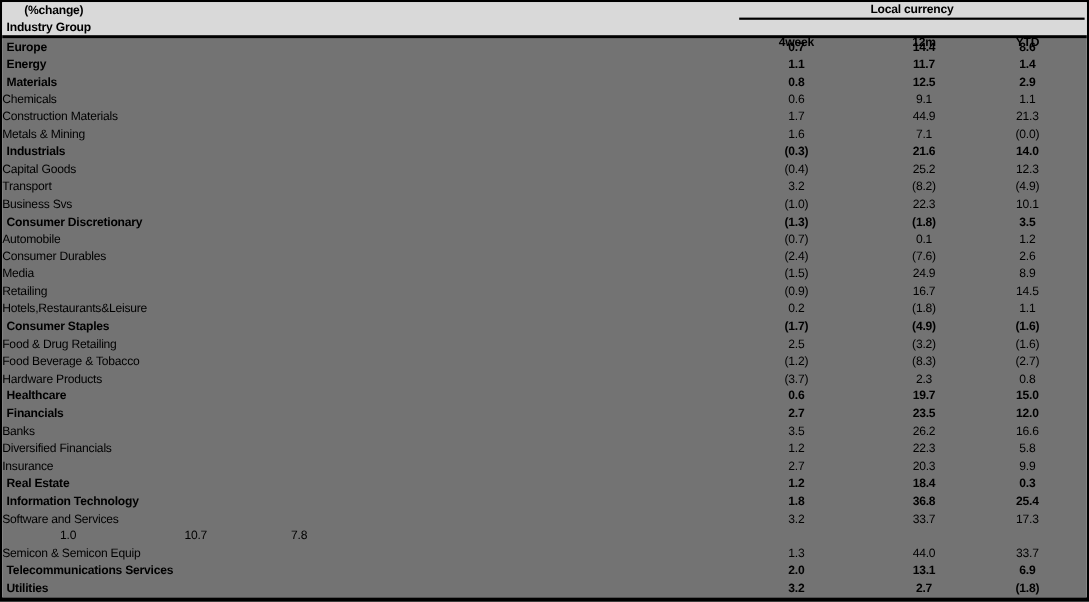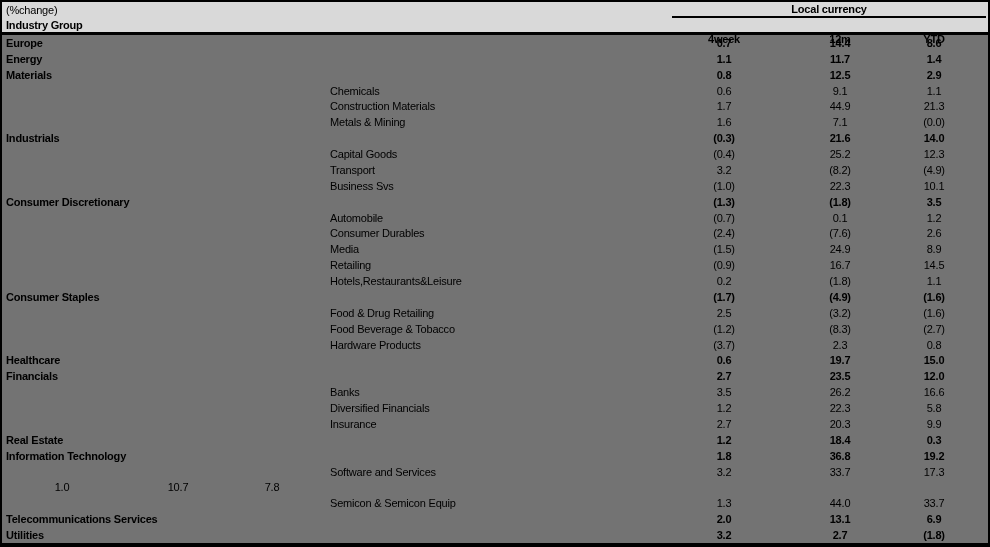--- a/index.html
+++ b/index.html
@@ -14,39 +14,39 @@
     display: flex; flex-direction: column;
   }
   
   #table-header {
     position: relative; height: 30px; flex: 0 0 30px;
     background: #d9d9d9; border-bottom: 3px solid #000;
   }
   .hdr-line { position: absolute; left: 0; right: 0; height: 15px; display: flex; align-items: center; }
   .hdr-line.top { top: 0; }
   .hdr-line.bottom { top: 15px; }
-  #pct-change-label { padding-left: 4px; font-weight: normal; }
+  #pct-change-label { padding-left: 20px; font-weight: bold; }
   #industry-group-label { padding-left: 4px; font-weight: bold; text-align: right; }
   #currency-span {
     position: absolute; top: 0; height: 14px; left: 670px; right: 2px;
     border-bottom: 2px solid #000;
     display: flex; align-items: center; justify-content: center;
     font-weight: bold;
   }
   .num-cols { position: absolute; left: 662px; right: 0; top: 0; bottom: 0; display: flex; }
   .col-h { font-weight: bold; text-align: center; line-height: 15px; }
   .w-4week { width: 120px; }
   .w-12m   { width: 112px; }
   .w-ytd   { width: 76px;  }
   
   #rows { flex: 1 1 auto; display: flex; flex-direction: column; background: #737373; }
   .row { flex: 1 1 auto; display: flex; align-items: center; }
   .row .label-cell { width: 662px; box-sizing: border-box; white-space: nowrap; overflow: hidden; }
   .row.group .label-cell { padding-left: 4px; font-weight: bold; }
-  .row.sub   .label-cell { padding-left: 328px; font-weight: normal; }
+  .row.sub   .label-cell { font-weight: normal; }
   .row .val { text-align: center; }
   .row.group .val { font-weight: bold; }
 </style>
 </head>
 <body>
 
 <div id="table-frame">
 
   <div id="table-header">
     <div class="hdr-line top">
@@ -217,21 +217,21 @@
       <div class="row group">
         <div class="label-cell">Real Estate</div>
         <div class="val w-4week">1.2</div>
         <div class="val w-12m">18.4</div>
         <div class="val w-ytd">0.3</div>
       </div>
       <div class="row group">
         <div class="label-cell">Information Technology</div>
         <div class="val w-4week">1.8</div>
         <div class="val w-12m">36.8</div>
-        <div class="val w-ytd">19.2</div>
+        <div class="val w-ytd">25.4</div>
       </div>
       <div class="row sub">
         <div class="label-cell">Software and Services</div>
         <div class="val w-4week">3.2</div>
         <div class="val w-12m">33.7</div>
         <div class="val w-ytd">17.3</div>
       </div>
       <div class="row sub">
         <div class="val w-4week">1.0</div>
         <div class="val w-12m">10.7</div>

